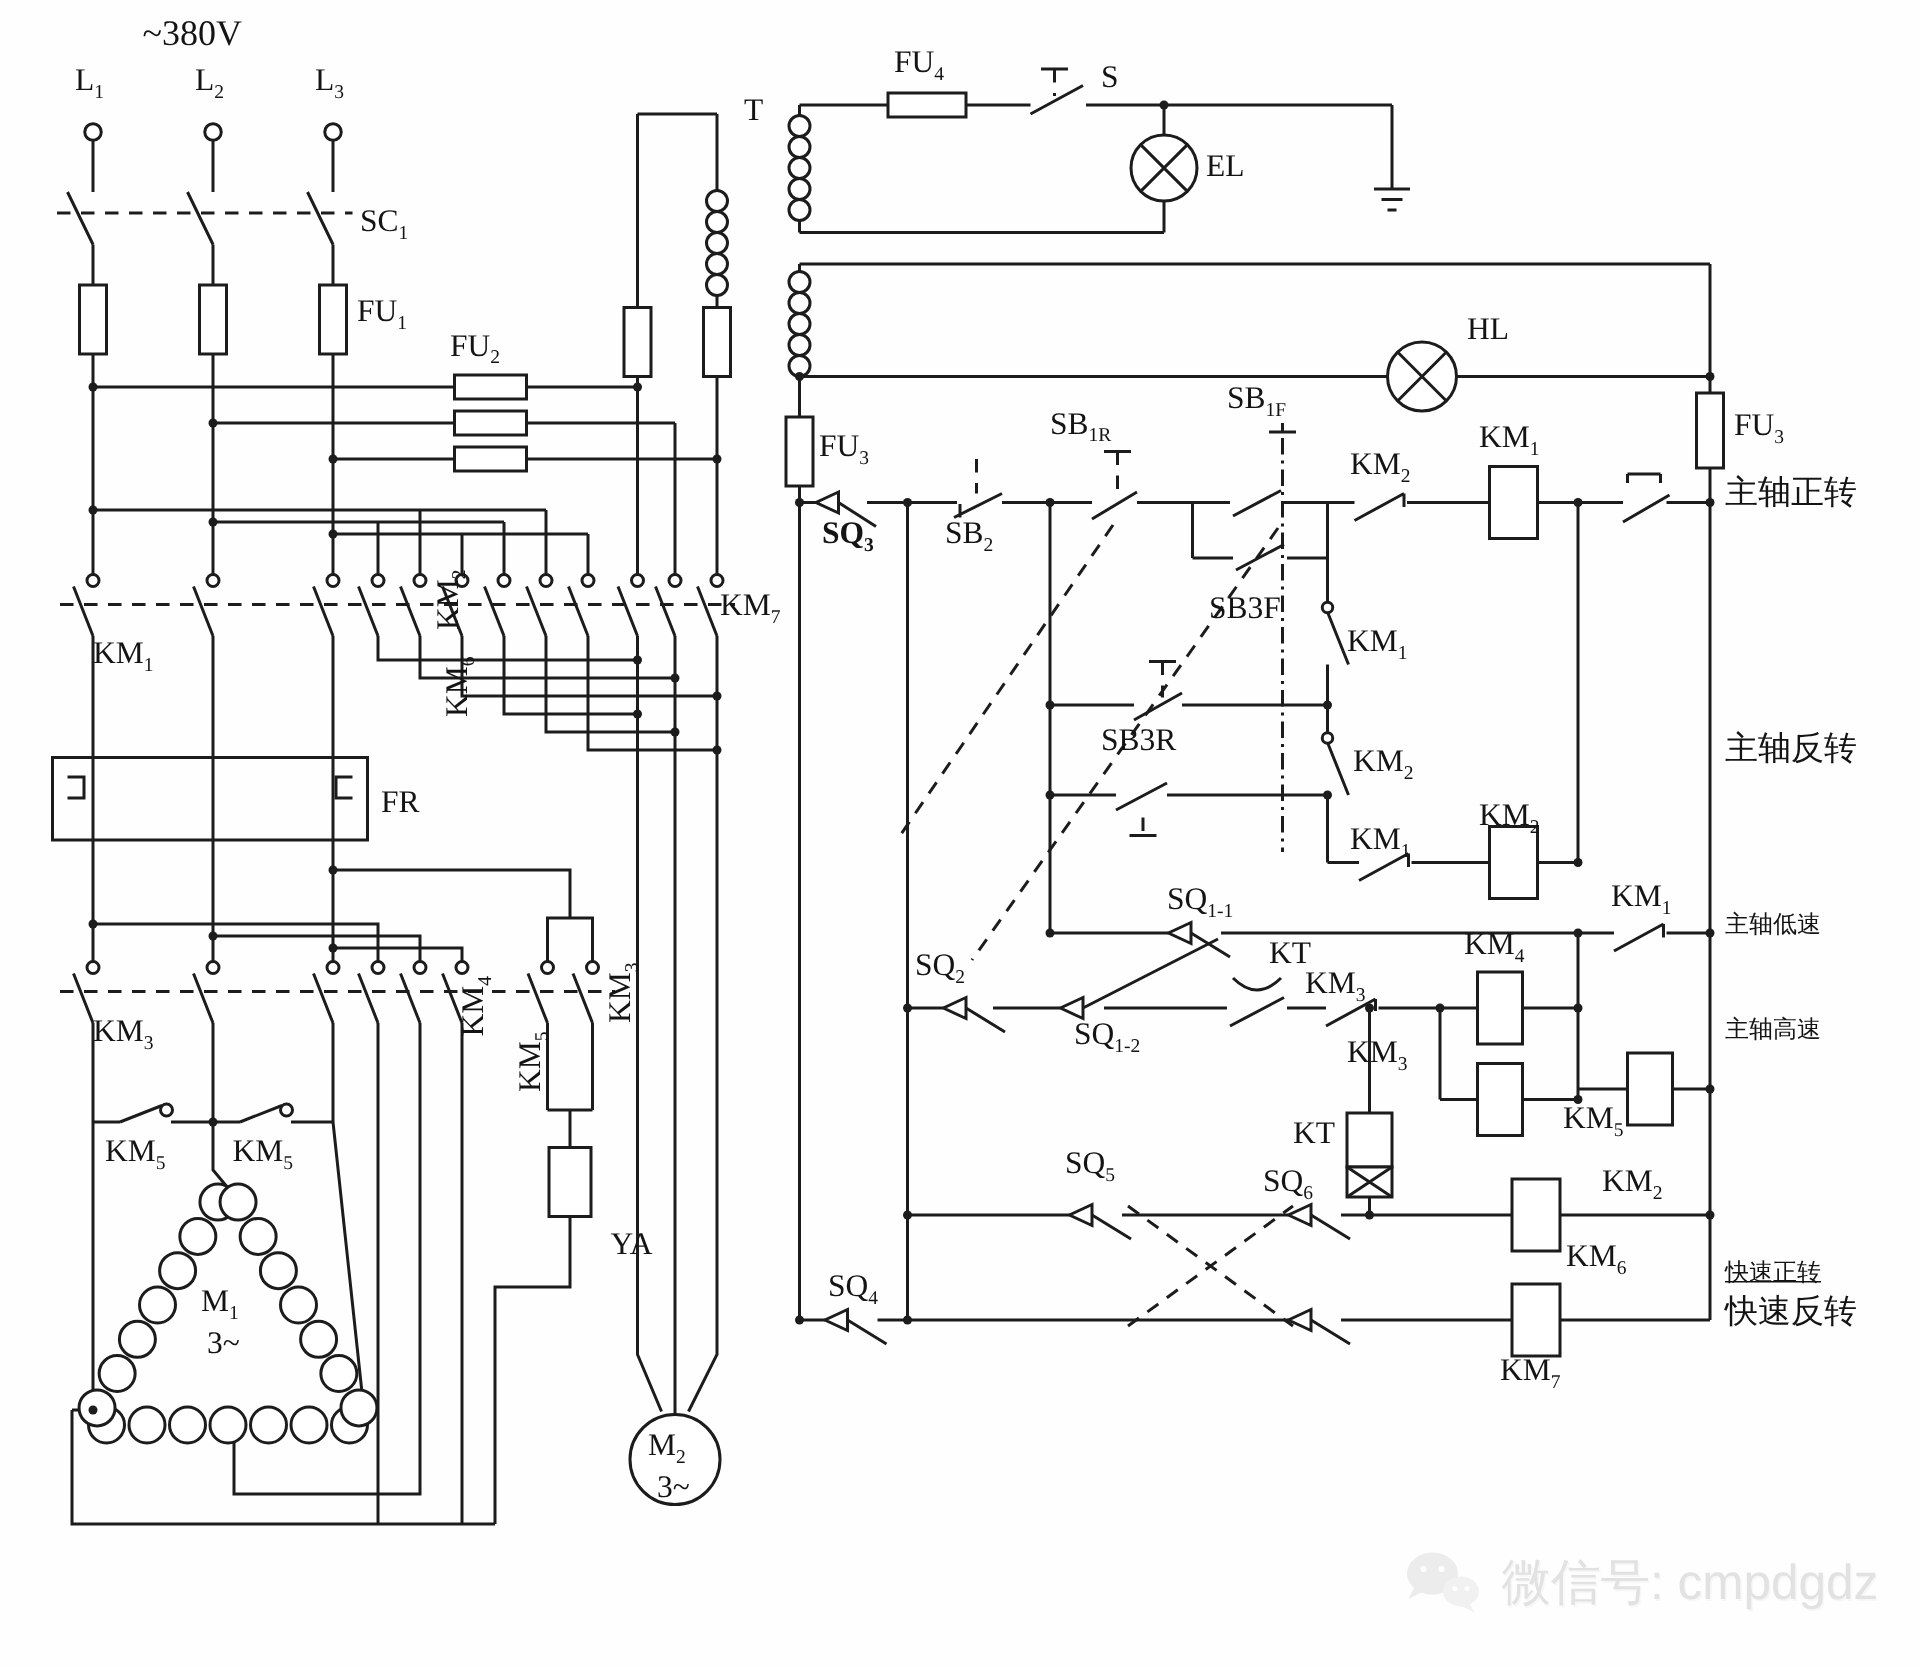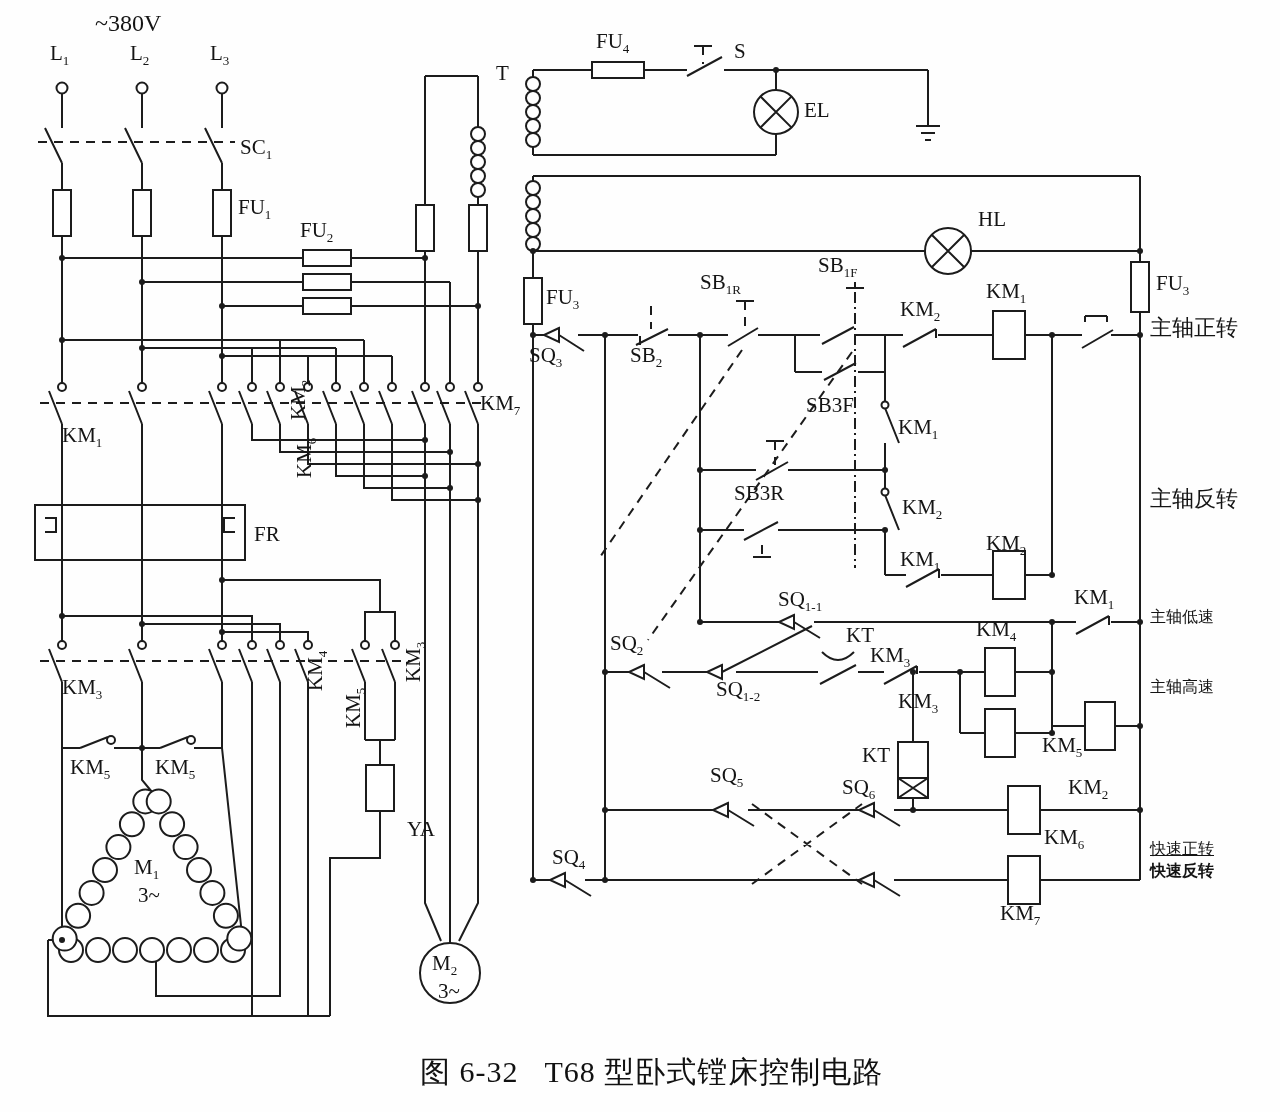--- a/index.html
+++ b/index.html
@@ -283,21 +283,21 @@
       <div style="left: 240px; top: 136px;">SC<sub>1</sub></div>
       <div style="left: 238px; top: 196px;">FU<sub>1</sub></div>
       <div style="left: 300px; top: 219px;">FU<sub>2</sub></div>
       <div style="left: 496px; top: 62px;">T</div>
       <div style="left: 596px; top: 30px;">FU<sub>4</sub></div>
       <div style="left: 734px; top: 40px;">S</div>
       <div style="left: 804px; top: 99px;">EL</div>
       <div style="left: 978px; top: 208px;">HL</div>
       <div style="left: 1156px; top: 272px;">FU<sub>3</sub></div>
       <div style="left: 546px; top: 286px;">FU<sub>3</sub></div>
-      <div style="left: 529px; top: 344px;">SQ<sub>3</sub></div>
+      <div style="left: 548px; top: 344px; font-weight: bold;">SQ<sub>3</sub></div>
       <div style="left: 630px; top: 344px;">SB<sub>2</sub></div>
       <div style="left: 700px; top: 271px;">SB<sub>1R</sub></div>
       <div style="left: 818px; top: 254px; text-align: center;">SB<sub>1F</sub></div>
       <div style="left: 900px; top: 298px;">KM<sub>2</sub></div>
       <div style="left: 986px; top: 280px;">KM<sub>1</sub></div>
       <div style="left: 1150px; top: 316px; font-size: 22px;">主轴正转</div>
       <div style="left: 806px; top: 394px;">SB3F</div>
       <div style="left: 898px; top: 416px;">KM<sub>1</sub></div>
       <div style="left: 734px; top: 482px;">SB3R</div>
       <div style="left: 902px; top: 496px;">KM<sub>2</sub></div>
@@ -315,38 +315,48 @@
       <div style="left: 898px; top: 690px;">KM<sub>3</sub></div>
       <div style="left: 1150px; top: 678px; font-size: 16px;">主轴高速</div>
       <div style="left: 1042px; top: 734px;">KM<sub>5</sub></div>
       <div style="left: 862px; top: 744px;">KT</div>
       <div style="left: 842px; top: 776px;">SQ<sub>6</sub></div>
       <div style="left: 710px; top: 764px;">SQ<sub>5</sub></div>
       <div style="left: 1068px; top: 776px;">KM<sub>2</sub></div>
       <div style="left: 1150px; top: 840px; font-size: 16px; text-decoration: underline;">快速正转</div>
       <div style="left: 1044px; top: 826px;">KM<sub>6</sub></div>
       <div style="left: 552px; top: 846px;">SQ<sub>4</sub></div>
-      <div style="left: 1150px; top: 862px; font-size: 16px; font-weight: bold;">快速反转</div>
+      <div style="left: 1150px; top: 862px; font-size: 22px;">快速反转</div>
       <div style="left: 1000px; top: 902px;">KM<sub>7</sub></div>
       <div style="left: 62px; top: 424px;">KM<sub>1</sub></div>
       <div class="rot" style="left: 287px; top: 420px;">KM<sub>2</sub></div>
       <div class="rot" style="left: 293px; top: 478px;">KM<sub>6</sub></div>
       <div style="left: 480px; top: 392px;">KM<sub>7</sub></div>
       <div style="left: 254px; top: 523px;">FR</div>
       <div style="left: 62px; top: 676px;">KM<sub>3</sub></div>
       <div class="rot" style="left: 304px; top: 691px;">KM<sub>4</sub></div>
       <div class="rot" style="left: 342px; top: 728px;">KM<sub>5</sub></div>
       <div class="rot" style="left: 402px; top: 682px;">KM<sub>3</sub></div>
       <div style="left: 70px; top: 756px;">KM<sub>5</sub></div>
       <div style="left: 155px; top: 756px;">KM<sub>5</sub></div>
       <div style="left: 366px; top: 818px; margin-left: 41px;">YA</div>
       <div style="left: 134px; top: 856px;">M<sub>1</sub></div>
       <div style="left: 138px; top: 884px;">3~</div>
       <div style="left: 432px; top: 952px;">M<sub>2</sub></div>
       <div style="left: 438px; top: 980px;">3~</div>
     </div>
 
-  <div class="caption">
-    <span>图 6-32</span><span>T68 型卧式镗床控制电路</span>
+
+  <div class="watermark">
+    <svg width="56" height="46" viewBox="0 0 56 46">
+      <ellipse cx="20" cy="17" rx="17" ry="14" fill="#ececec"></ellipse>
+      <path d="M8,26 L4,34 L14,29 Z" fill="#ececec"></path>
+      <ellipse cx="39" cy="29" rx="12" ry="10" fill="#f1f1f1"></ellipse>
+      <path d="M44,36 L48,43 L38,38 Z" fill="#f1f1f1"></path>
+      <circle cx="14" cy="14" r="2" fill="#ffffff"></circle>
+        <circle cx="26" cy="14" r="2" fill="#ffffff"></circle>
+      <circle cx="35" cy="27" r="1.6" fill="#ffffff"></circle>
+        <circle cx="43" cy="27" r="1.6" fill="#ffffff"></circle>
+    </svg>
+    <span>微信号: cmpdgdz</span>
   </div>
 
-
 </div>
 
 </body></html>

